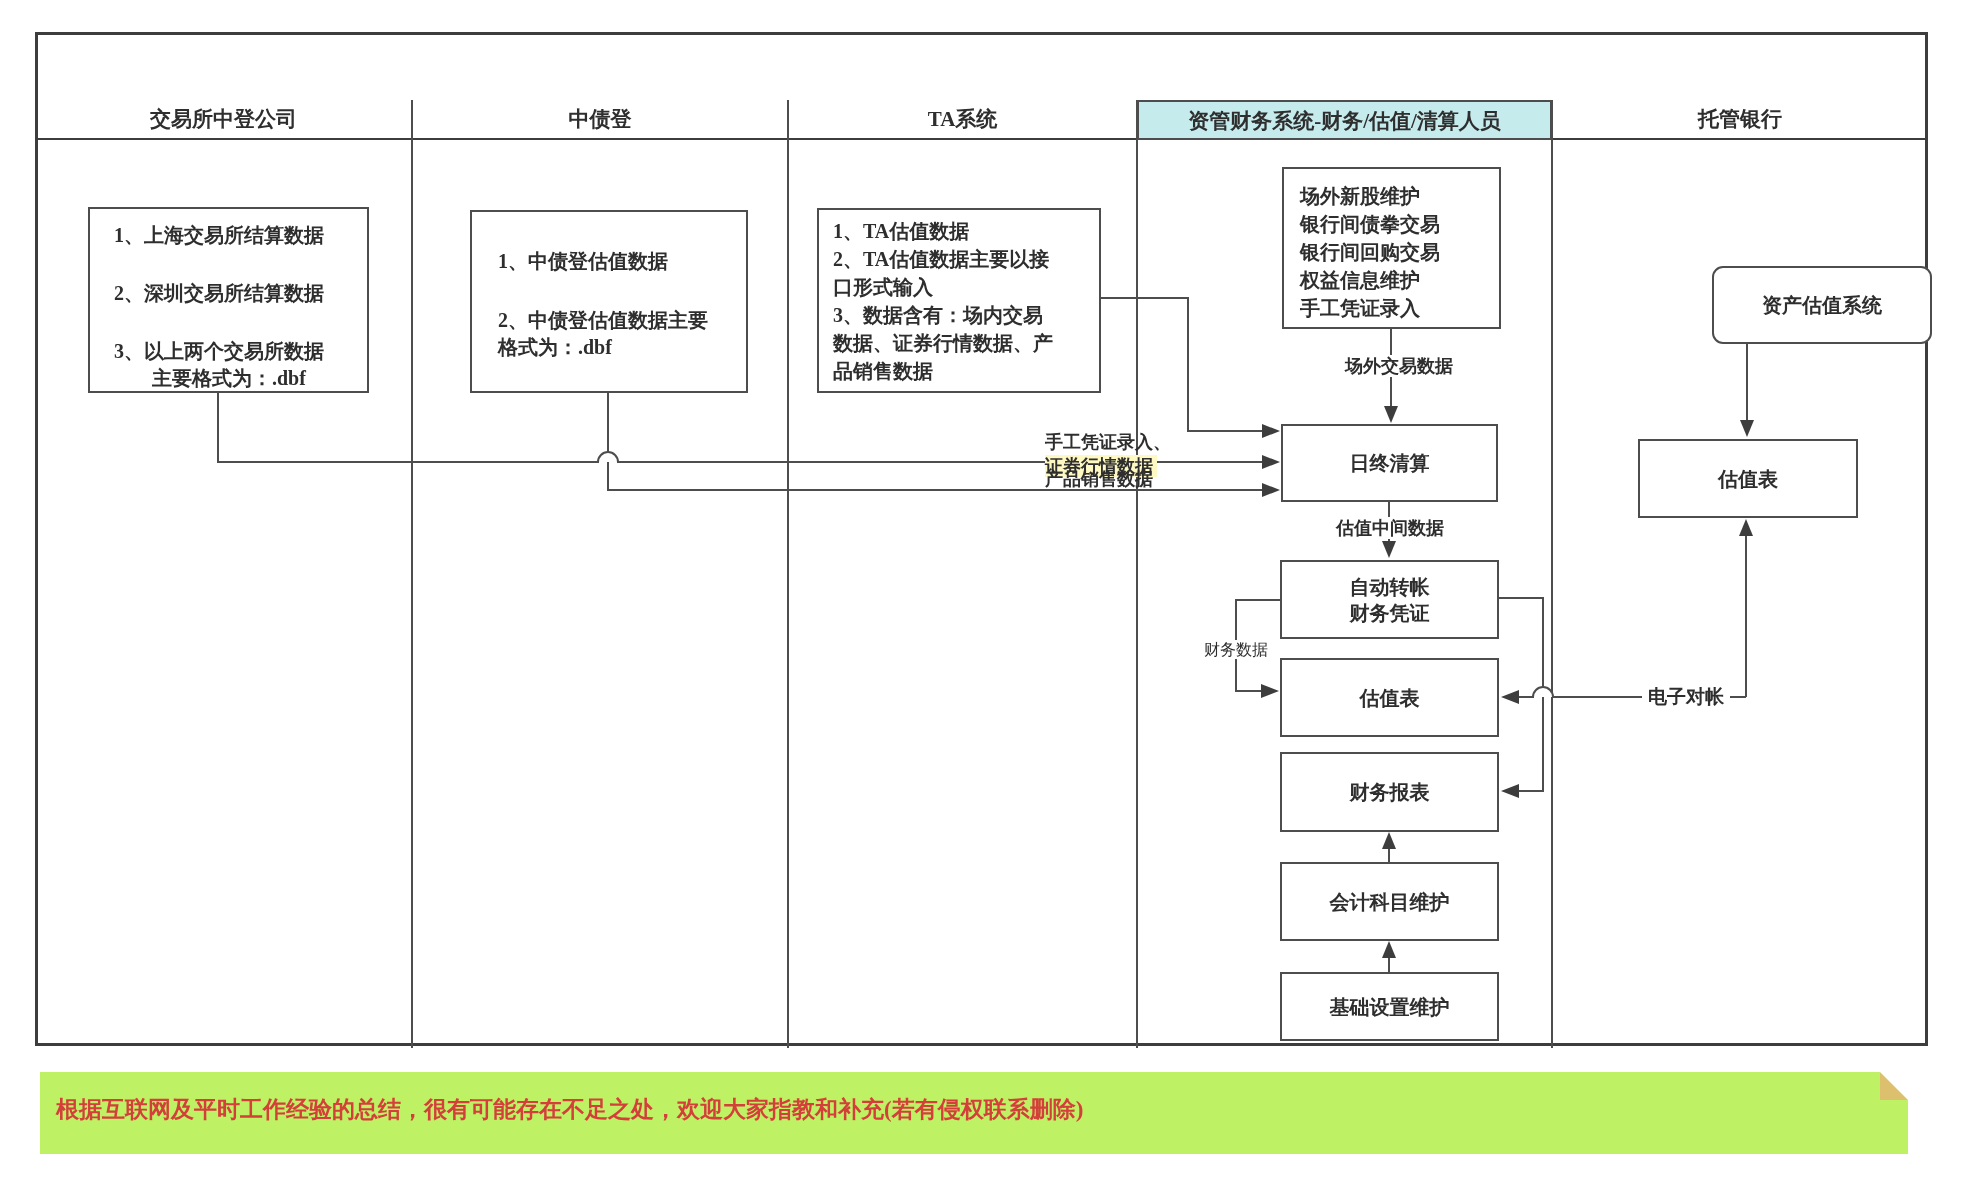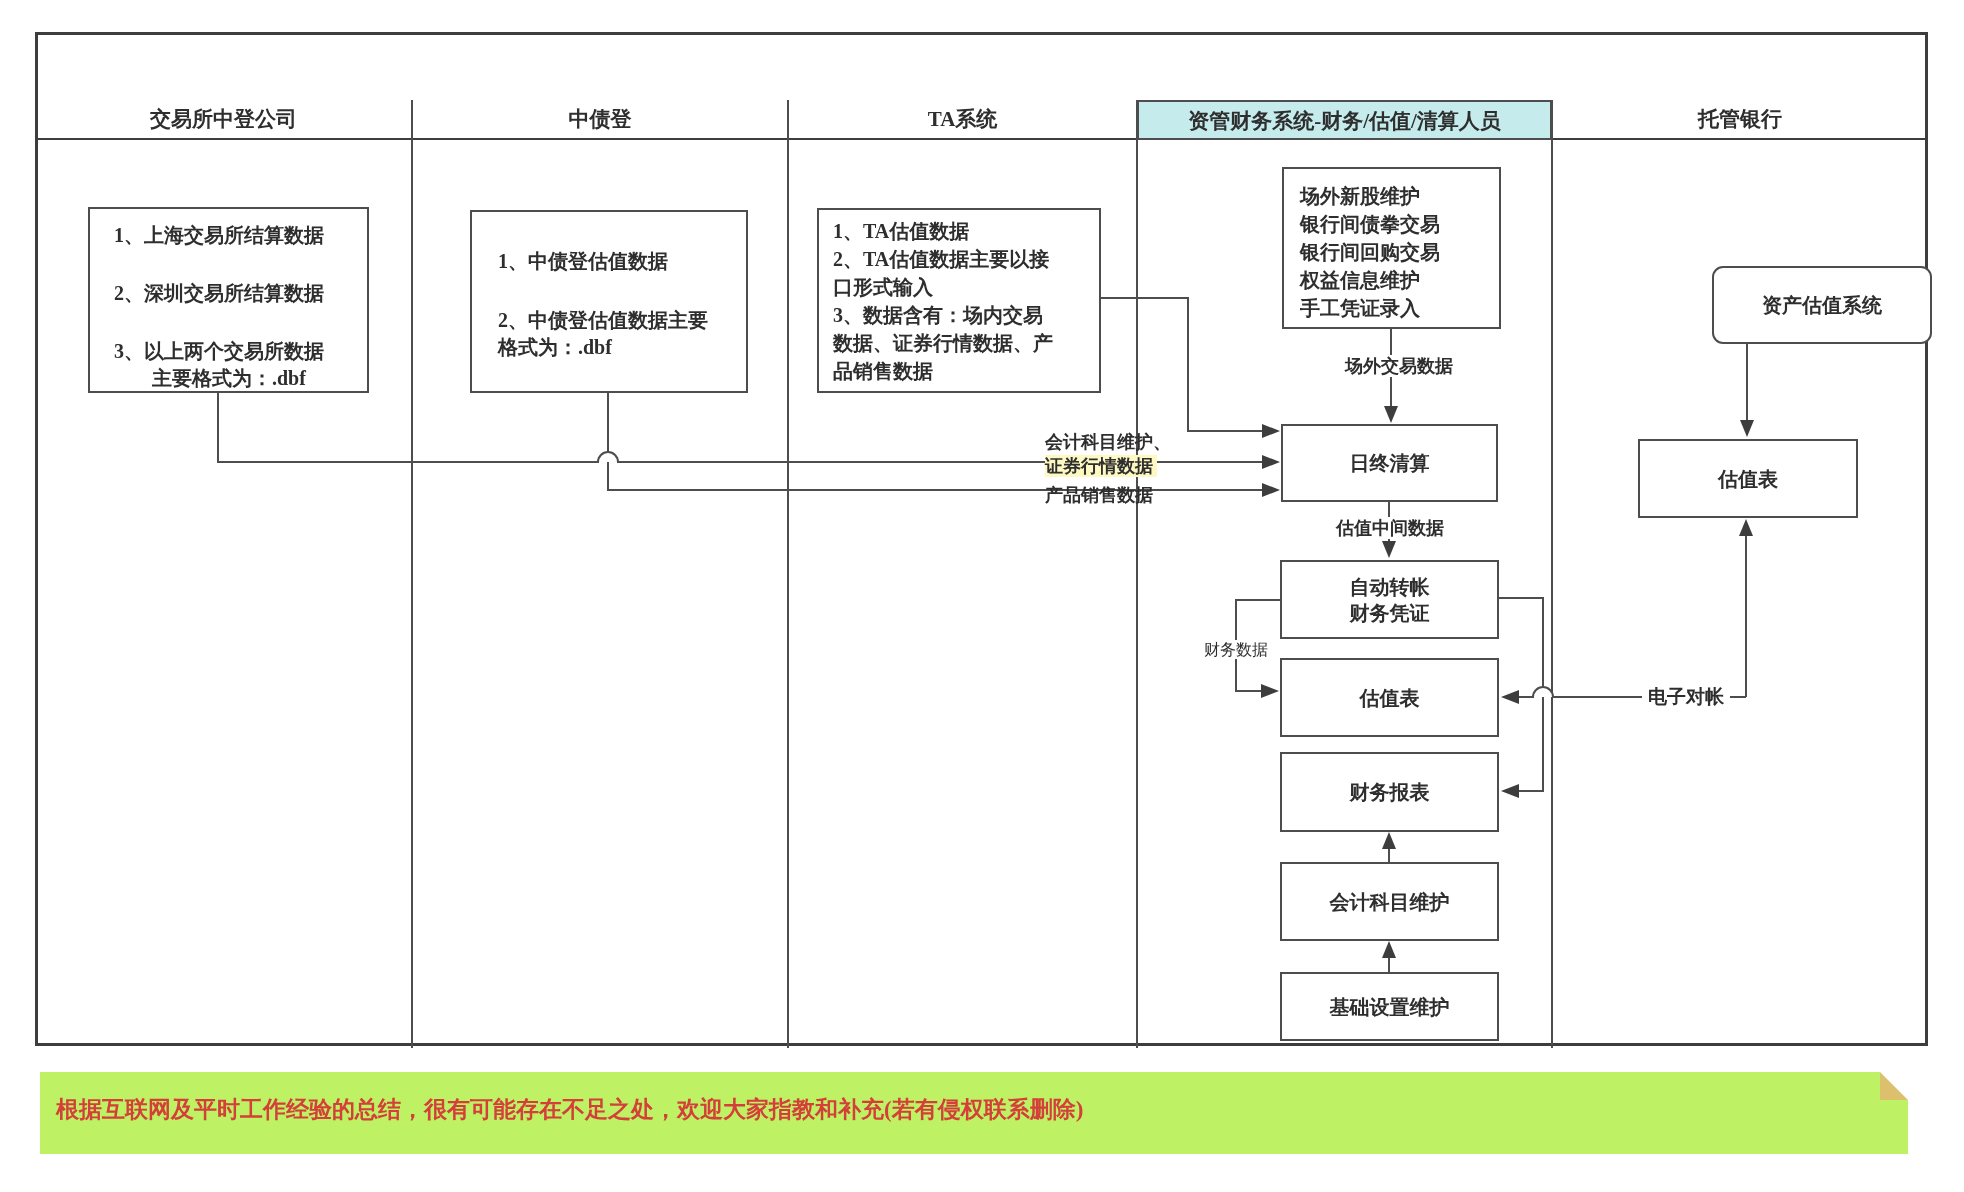--- a/index.html
+++ b/index.html
@@ -41,21 +41,21 @@
   .val4{left:1280px;top:658px;width:219px;height:79px;}
   .report{left:1280px;top:752px;width:219px;height:80px;}
   .subject{left:1280px;top:862px;width:219px;height:79px;}
   .basic{left:1280px;top:972px;width:219px;height:69px;}
   .avs{left:1712px;top:266px;width:220px;height:78px;border-radius:11px;}
   .val5{left:1638px;top:439px;width:220px;height:79px;}
   .lbl{position:absolute;font-weight:700;font-size:18px;z-index:3;text-align:center;height:22px;line-height:22px;}
   .lbl-otc{left:1332px;top:355px;width:134px;background:#fff;}
   .lbl-onsite{left:1045px;top:431px;width:140px;text-align:left;}
   .lbl-quote{left:1045px;top:455px;width:112px;text-align:left;background:#fef9c3;}
-  .lbl-sales{left:1045px;top:484px;width:120px;text-align:left;}
+  .lbl-sales{left:1045px;top:468px;width:120px;text-align:left;}
   .lbl-mid{left:1325px;top:517px;width:130px;background:#fff;}
   .lbl-fin{left:1198px;top:640px;width:76px;background:#fff;font-weight:400;font-size:16px;
            font-family:"Liberation Sans",sans-serif;height:19px;line-height:19px;}
   .lbl-erec{left:1642px;top:686px;width:88px;background:#fff;font-size:19px;}
   .note{position:absolute;left:40px;top:1072px;width:1868px;height:82px;background:#bef264;z-index:1;}
   .note-text{position:absolute;left:16px;top:22px;font-size:23px;font-weight:700;color:#d43f3a;}
   .fold{position:absolute;top:0;right:0;width:0;height:0;border-style:solid;
         border-width:0 28px 28px 0;
         border-top-color:#fff;border-right-color:#fff;border-bottom-color:#dcc06e;border-left-color:transparent;}
 </style>
@@ -201,21 +201,21 @@
 
   <div class="box cbox avs">
     <span>资产估值系统</span>
   </div>
 
   <div class="box cbox val5">
     <span>估值表</span>
   </div>
 
   <div class="lbl lbl-otc">场外交易数据</div>
-  <div class="lbl lbl-onsite">会计科目维护、</div>
+  <div class="lbl lbl-onsite">手工凭证录入、</div>
   <div class="lbl lbl-quote">证券行情数据</div>
   <div class="lbl lbl-sales">产品销售数据</div>
   <div class="lbl lbl-mid">估值中间数据</div>
   <div class="lbl lbl-fin">财务数据</div>
   <div class="lbl lbl-erec">电子对帐</div>
 
   <div class="note">
     <span class="note-text">根据互联网及平时工作经验的总结，很有可能存在不足之处，欢迎大家指教和补充(若有侵权联系删除)</span>
     <div class="fold"></div>
   </div>

